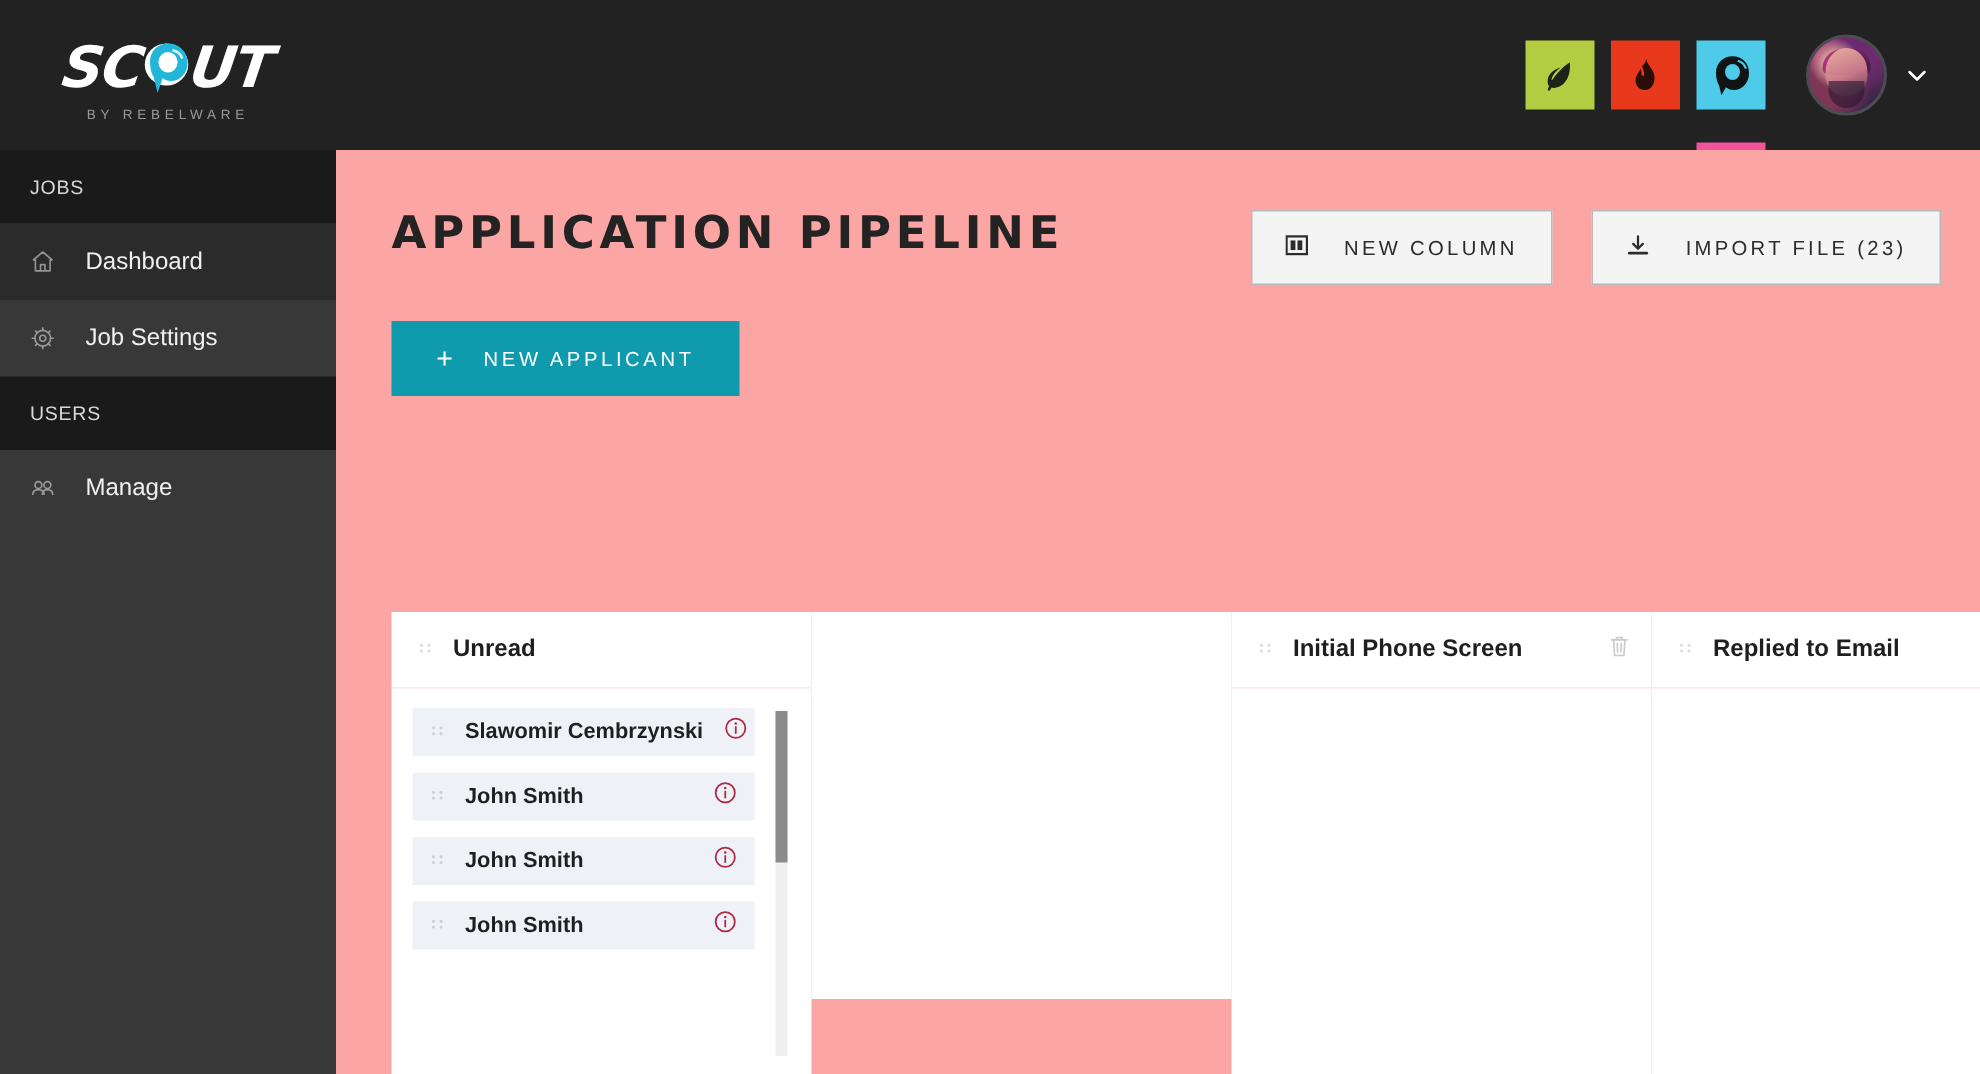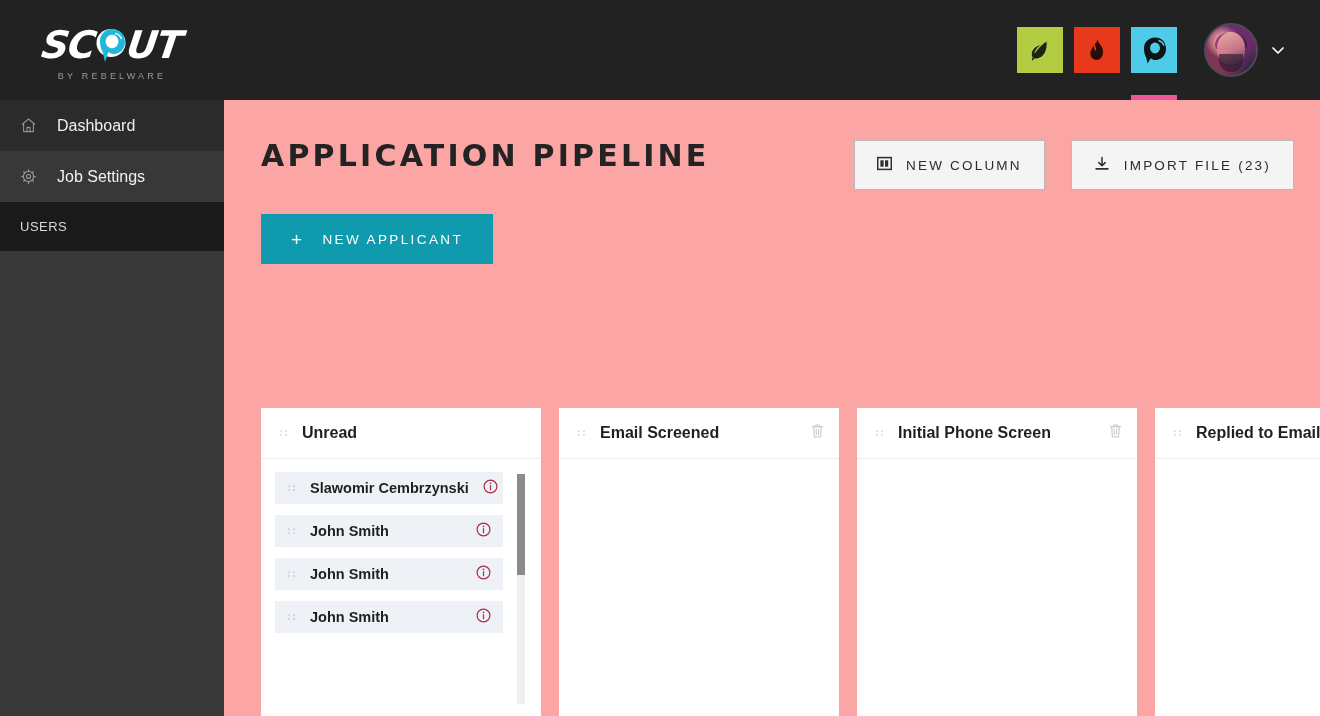--- a/index.html
+++ b/index.html
@@ -133,41 +133,41 @@
   }
   .page-title {
     font-size: 30px; font-weight: bold; color: #232323;
     letter-spacing: 3.2px; line-height: 38px;
     font-family: "DejaVu Sans", sans-serif;
   }
   .head-btns { margin-left: auto; display: flex; gap: 26px; padding-top: 3px; }
   .btn-outline {
     height: 50px; border: 1px solid #b9b9b9; background: #f4f4f4;
     display: flex; align-items: center; justify-content: center;
-    gap: 14px; padding: 0 22px;
+    gap: 24px; padding: 0 22px;
     font-size: 13.5px; letter-spacing: 2.2px; color: #2c2c2c;
     cursor: pointer;
   }
   .btn-teal {
     margin: 24px 0 0 37px;
     height: 50px; width: 232px;
     background: #109aae; color: #fff; border: none;
     display: flex; align-items: center; justify-content: center;
     gap: 18px;
     font-size: 13.5px; letter-spacing: 2.4px;
     cursor: pointer;
   }
   .btn-teal .plus { font-size: 19px; font-weight: 300; line-height: 1; }
 
   
   .board-wrap {
     position: absolute; top: 308px; left: 37px;
     width: 1059px; height: 312px;
   }
-  .board { display: flex; gap: 18px; }
+  .board { display: flex; }
   .col { width: 280px; flex: 0 0 280px; }
   .col-head {
     height: 51px; background: #ffffff;
     display: flex; align-items: center;
     padding: 0 14px 0 18px; gap: 14px;
     border-bottom: 1px solid #eeeeee;
   }
   .col-title { font-size: 16px; font-weight: bold; color: #1f1f1f;
                white-space: nowrap; overflow: hidden; }
   .col-trash { margin-left: auto; opacity: .45; cursor: pointer; flex: 0 0 15px; }
@@ -257,20 +257,23 @@
           <path d="M3 6 L8 11 L13 6" stroke="#ffffff" stroke-width="1.7" fill="none" stroke-linecap="round" stroke-linejoin="round"></path>
         </svg>
       </span>
     </div>
 
   </div>
 </div>
 
 <div class="sidebar">
 
+  <div class="side-section">
+    <span>JOBS</span>
+  </div>
 
   <div class="side-item active">
     <span class="side-ico">
       <svg width="17" height="17" viewBox="0 0 17 17">
         <path d="M2 7.5 L8.5 2 L15 7.5 M3.6 7 L3.6 14.6 L13.4 14.6 L13.4 7 M7 14.6 L7 10.4 L10 10.4 L10 14.6" stroke="#e8e8e8" stroke-width="1.1" fill="none" stroke-linejoin="round"></path>
       </svg>
     </span>
     <span>Dashboard</span>
   </div>
 
@@ -283,20 +286,31 @@
         <path d="M8.5 1.6 L8.5 3.4 M8.5 13.6 L8.5 15.4 M1.6 8.5 L3.4 8.5 M13.6 8.5 L15.4 8.5 M3.7 3.7 L4.9 4.9 M12.1 12.1 L13.3 13.3 M13.3 3.7 L12.1 4.9 M4.9 12.1 L3.7 13.3" stroke="#e8e8e8" stroke-width="1.1" stroke-linecap="round"></path>
       </svg>
     </span>
     <span>Job Settings</span>
   </div>
 
   <div class="side-section">
     <span>USERS</span>
   </div>
 
+  <div class="side-item">
+    <span class="side-ico">
+      <svg width="17" height="17" viewBox="0 0 17 17">
+        <circle cx="5.6" cy="6.4" r="2.3" stroke="#e8e8e8" stroke-width="1.1" fill="none"></circle>
+        <circle cx="11.6" cy="6.4" r="2.3" stroke="#e8e8e8" stroke-width="1.1" fill="none"></circle>
+        <path d="M1.8 13 C1.8 10.6 3.5 9.4 5.6 9.4 C7.7 9.4 9.4 10.6 9.4 13" stroke="#e8e8e8" stroke-width="1.1" fill="none"></path>
+        <path d="M8.2 13 C8.2 10.6 9.7 9.4 11.6 9.4 C13.6 9.4 15.2 10.6 15.2 13" stroke="#e8e8e8" stroke-width="1.1" fill="none"></path>
+      </svg>
+    </span>
+    <span>Manage</span>
+  </div>
 
 
 </div>
 
 <div class="main">
 
   <div class="page-head">
     <div class="page-title">APPLICATION PIPELINE</div>
 
     <div class="head-btns">
@@ -425,36 +439,20 @@
             </div>
 
           </div>
           <div class="vscroll">
             <div class="thumb"></div>
           </div>
         </div>
       </div>
 
       <div class="col">
-        <div class="col-head">
-          <span class="drag-dots">
-            <svg width="9" height="12" viewBox="0 0 9 12">
-              <circle cx="2" cy="2.2" r="1.05" fill="#aeaeae"></circle>
-                <circle cx="7" cy="2.2" r="1.05" fill="#aeaeae"></circle>
-              <circle cx="2" cy="6" r="1.05" fill="#aeaeae"></circle>
-                <circle cx="7" cy="6" r="1.05" fill="#aeaeae"></circle>
-            </svg>
-          </span>
-          <span class="col-title">Email Screened</span>
-          <span class="col-trash">
-            <svg width="15" height="16" viewBox="0 0 15 16">
-              <path d="M2.4 3.6 L12.6 3.6 M5.6 3.6 L5.6 2 L9.4 2 L9.4 3.6 M3.7 3.6 L4.4 14 L10.6 14 L11.3 3.6 M6.2 6 L6.4 11.6 M8.8 6 L8.6 11.6" stroke="#8c8c8c" stroke-width="1.1" fill="none" stroke-linecap="round" stroke-linejoin="round"></path>
-            </svg>
-          </span>
-        </div>
         <div class="col-body"></div>
       </div>
 
       <div class="col">
         <div class="col-head">
           <span class="drag-dots">
             <svg width="9" height="12" viewBox="0 0 9 12">
               <circle cx="2" cy="2.2" r="1.05" fill="#aeaeae"></circle>
                 <circle cx="7" cy="2.2" r="1.05" fill="#aeaeae"></circle>
               <circle cx="2" cy="6" r="1.05" fill="#aeaeae"></circle>

